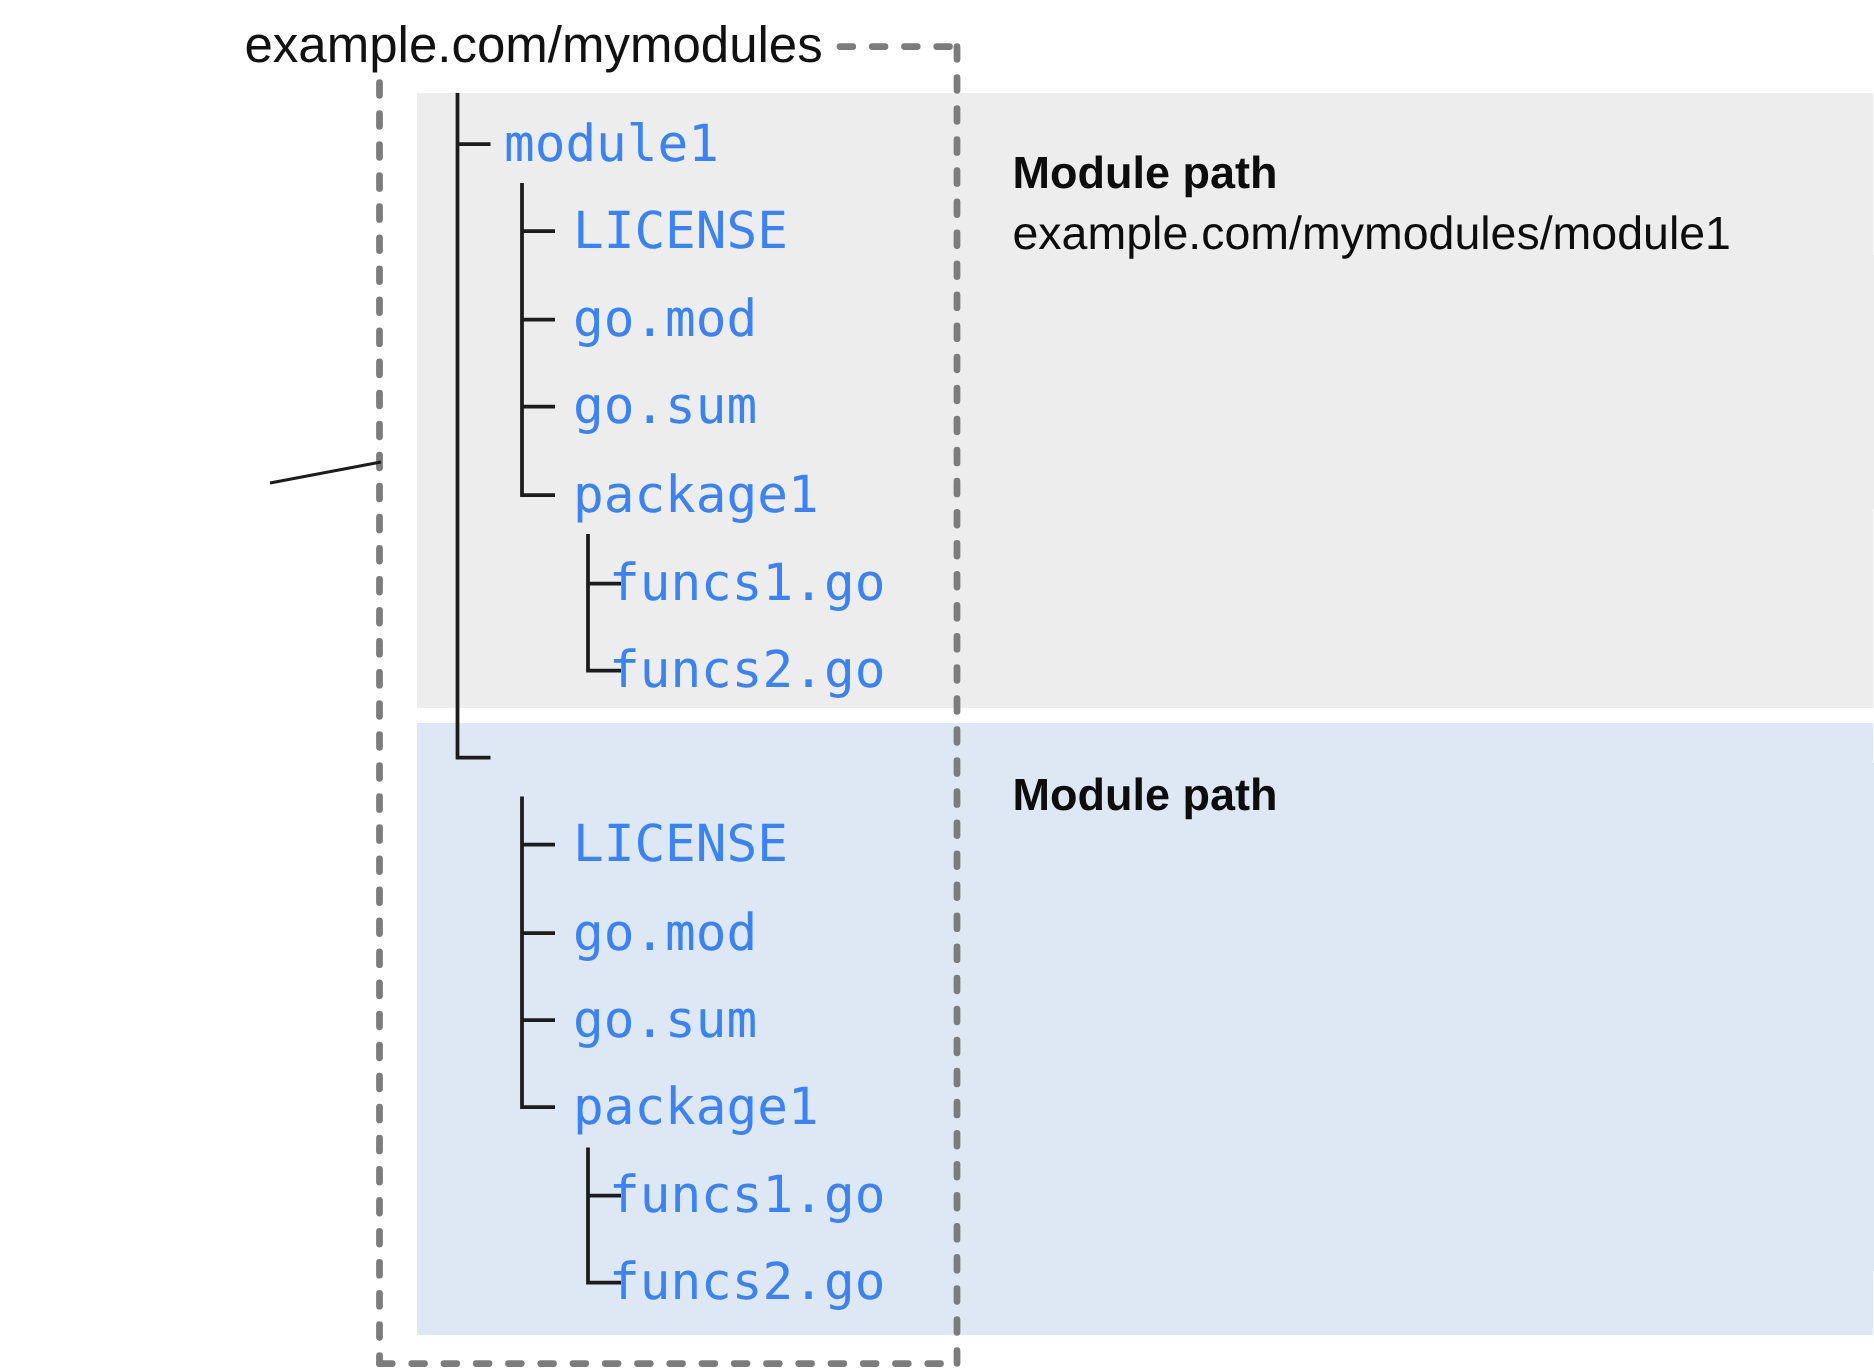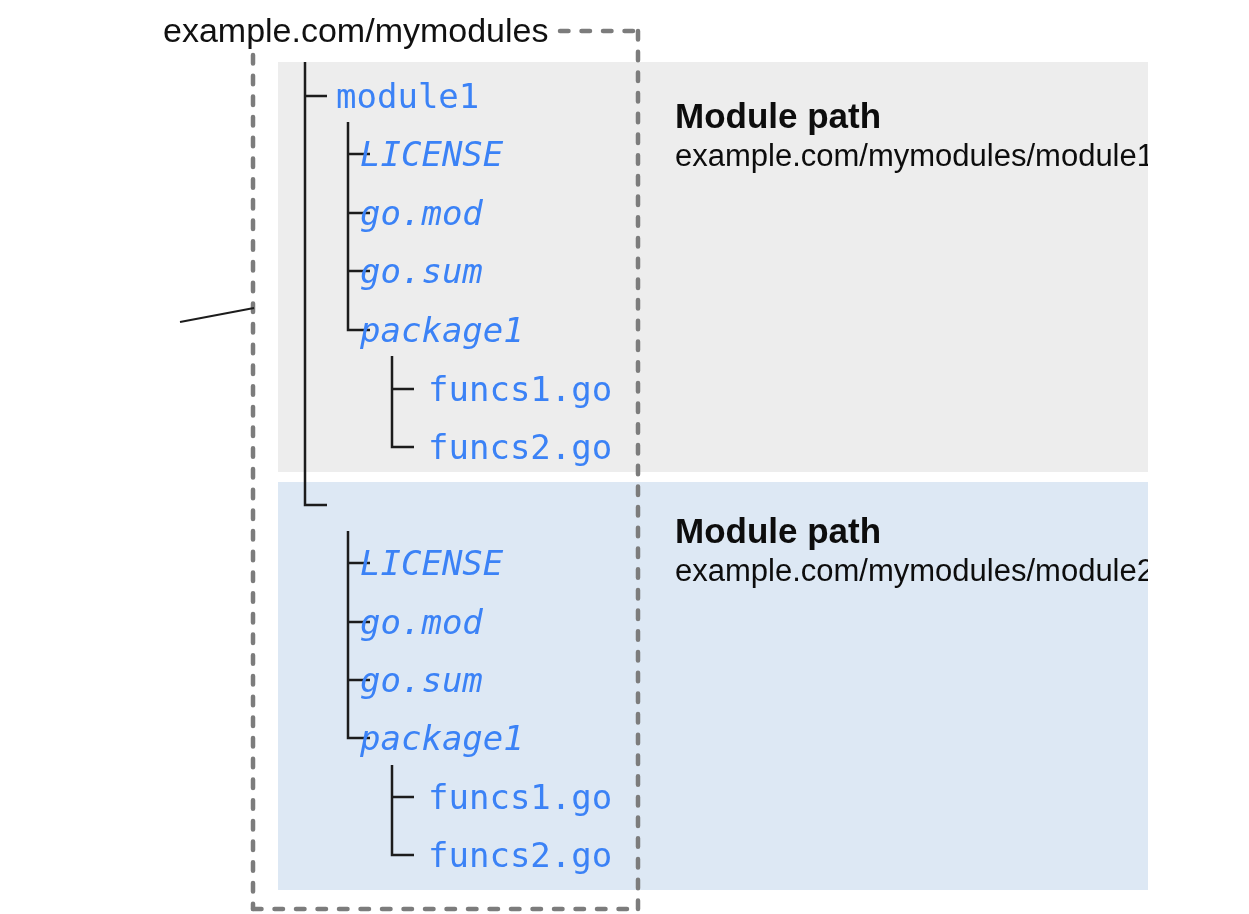--- a/index.html
+++ b/index.html
@@ -1,18 +1,18 @@
 <!DOCTYPE html>
 <html><head>
 <meta charset="utf-8">
 <style>
   html,body{margin:0;padding:0;background:#ffffff;}
   .canvas{
     position:relative;
-    width:1148px;height:914px;
+    width:1249px;height:914px;
     background:#ffffff;
     overflow:hidden;
     font-family:"Liberation Sans",sans-serif;
     color:#111111;
   }
   .panel{
     position:absolute;
     left:278px;
     width:971px;
   }
@@ -25,25 +25,25 @@
   .txt{position:absolute;z-index:3;white-space:nowrap;}
   .sans-label{
     font-family:"Liberation Sans",sans-serif;
     font-size:34px;line-height:40px;color:#111111;
   }
   .tree-item{
     font-family:"DejaVu Sans Mono","Liberation Mono",monospace;
     font-size:34px;line-height:40px;color:#3b82f6;
   }
   .lvl1{left:336px;}
-  .lvl2{left:360px;font-style:italic;}
-  .lvl3{left:428px;}
+  .lvl2{left:382px;}
+  .lvl3{left:406px;}
   .module-info{left:675px;}
   .module-info .heading{
-    font-weight:bold;font-size:35px;line-height:40px;color:#0d0d0d;
+    font-weight:bold;font-size:30px;line-height:40px;color:#0d0d0d;
   }
   .module-info .path{
     font-size:31px;line-height:40px;color:#0d0d0d;
   }
 </style>
 </head>
 <body>
 
 <div class="canvas">
 
@@ -94,16 +94,15 @@
   <div class="txt tree-item lvl2" style="top:718px">package1</div>
   <div class="txt tree-item lvl3" style="top:777px">funcs1.go</div>
   <div class="txt tree-item lvl3" style="top:835px">funcs2.go</div>
 
   <div class="txt module-info" style="top:96px">
     <div class="heading">Module path</div>
     <div class="path">example.com/mymodules/module1</div>
   </div>
   <div class="txt module-info" style="top:511px">
     <div class="heading">Module path</div>
-    <div class="path">example.com/mymodules/module2</div>
   </div>
 
 </div>
 
 </body></html>

